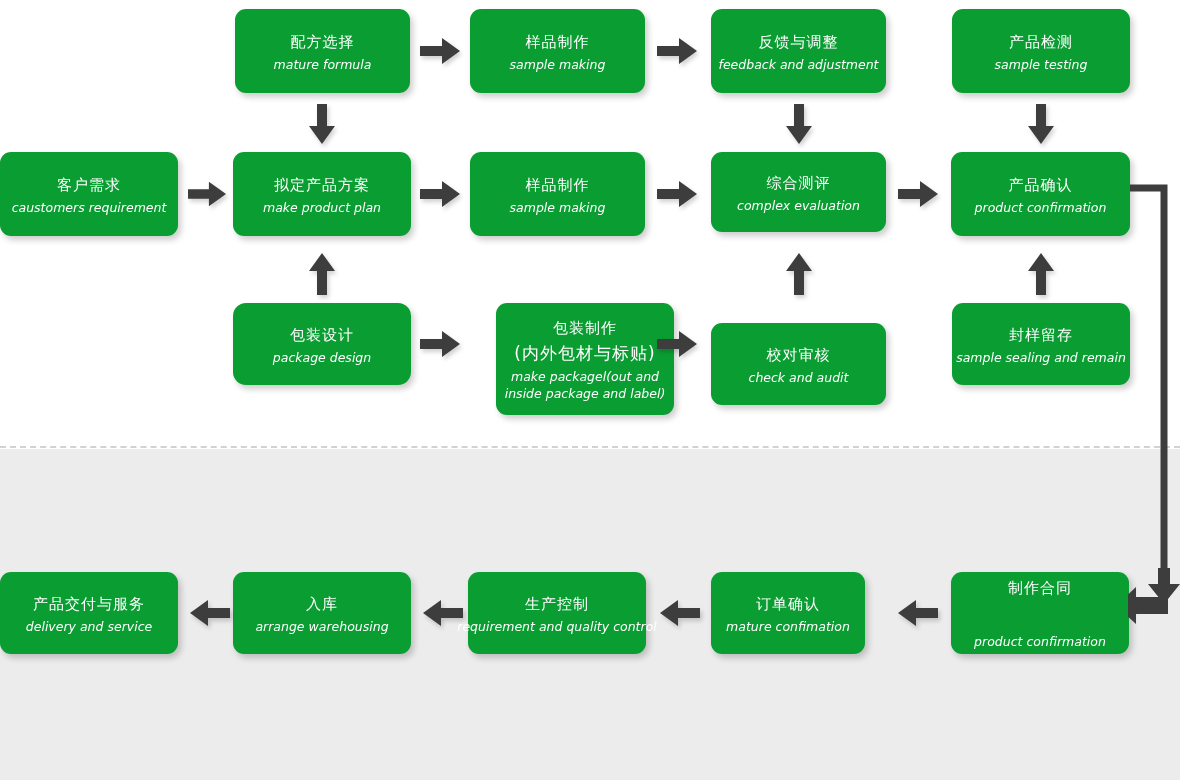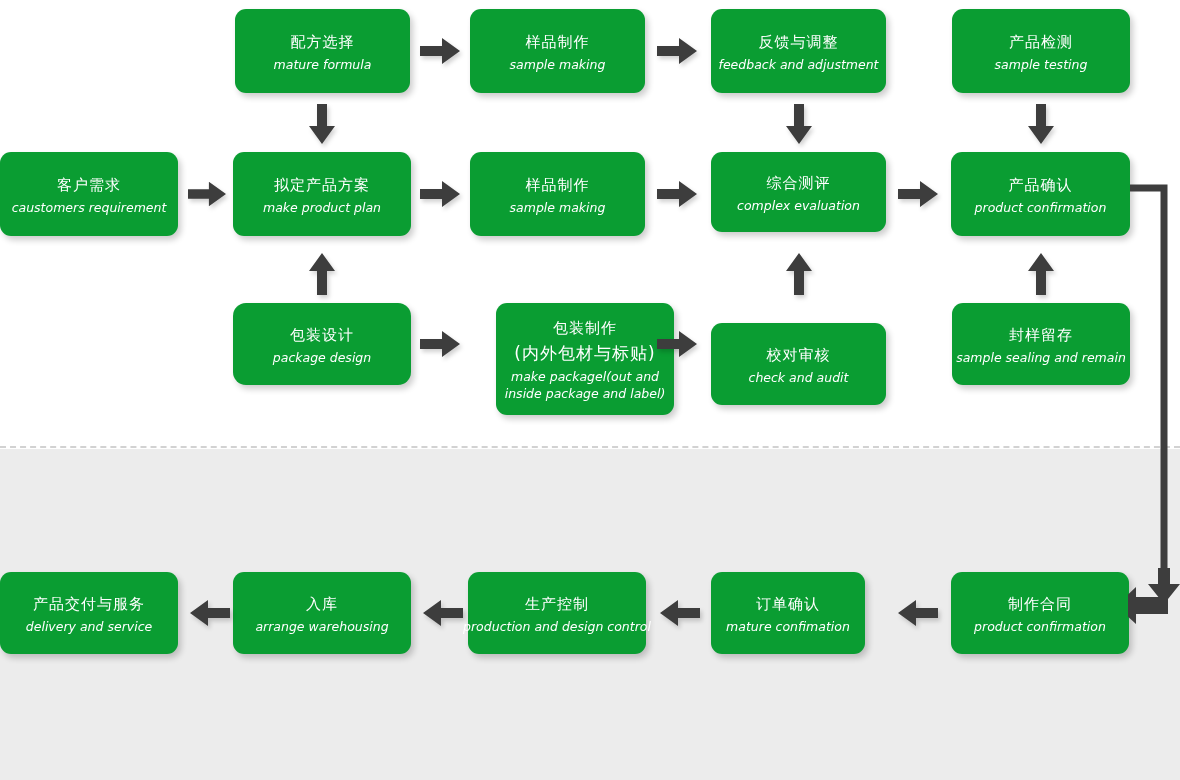--- a/index.html
+++ b/index.html
@@ -144,29 +144,29 @@
     <span class="en">delivery and service</span>
   </div>
 
   <div class="node" style="left:233px;top:572px;width:178px;height:82px;">
     <span class="cn">入库</span>
     <span class="en">arrange warehousing</span>
   </div>
 
   <div class="node" style="left:468px;top:572px;width:178px;height:82px;">
     <span class="cn">生产控制</span>
-    <span class="en">production and design control</span>
+    <span class="en">requirement and quality control</span>
   </div>
 
   <div class="node" style="left:711px;top:572px;width:154px;height:82px;">
     <span class="cn">订单确认</span>
     <span class="en">mature confimation</span>
   </div>
 
-  <div class="node" style="left:951px;top:572px;width:178px;height:82px;">
+  <div class="node" style="left:951px;top:572px;width:178px;height:82px;justify-content:space-between;">
     <span class="cn">制作合同</span>
     <span class="en">product confirmation</span>
   </div>
 
   <div class="arrow" style="left:420px;top:36px;">
     <svg width="40" height="30" viewBox="0 0 40 30">
         <path d="M0 10 H22 V2 L40 15 L22 28 V20 H0 Z" fill="#3d3d3d"></path>
       </svg>
   </div>
   <div class="arrow" style="left:657px;top:36px;">

